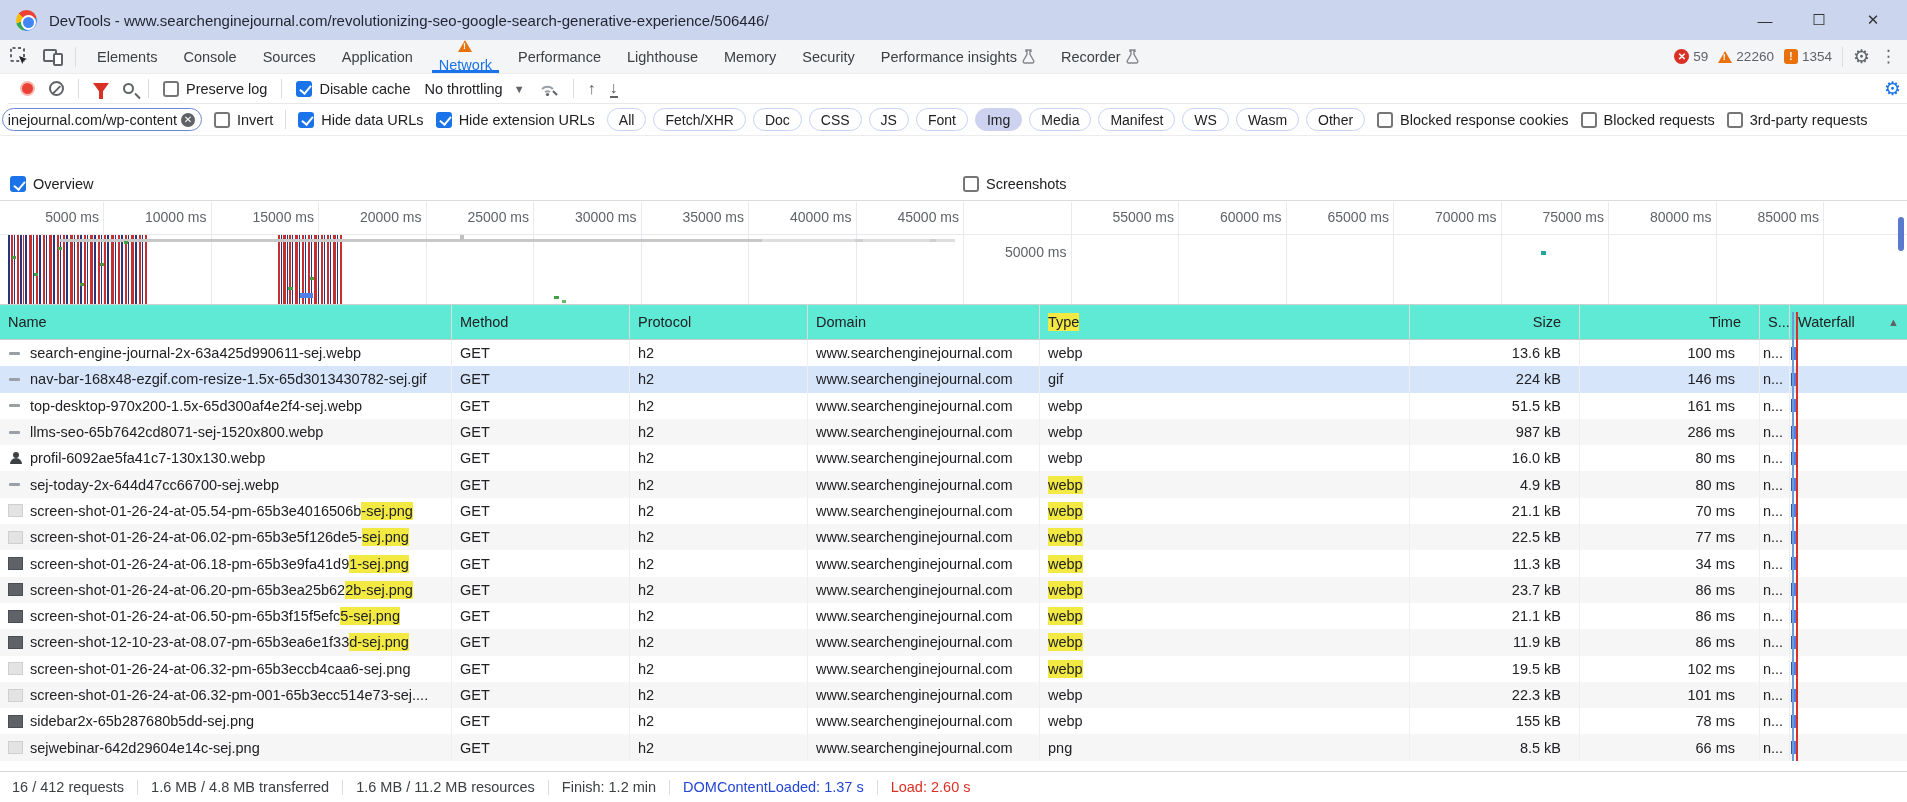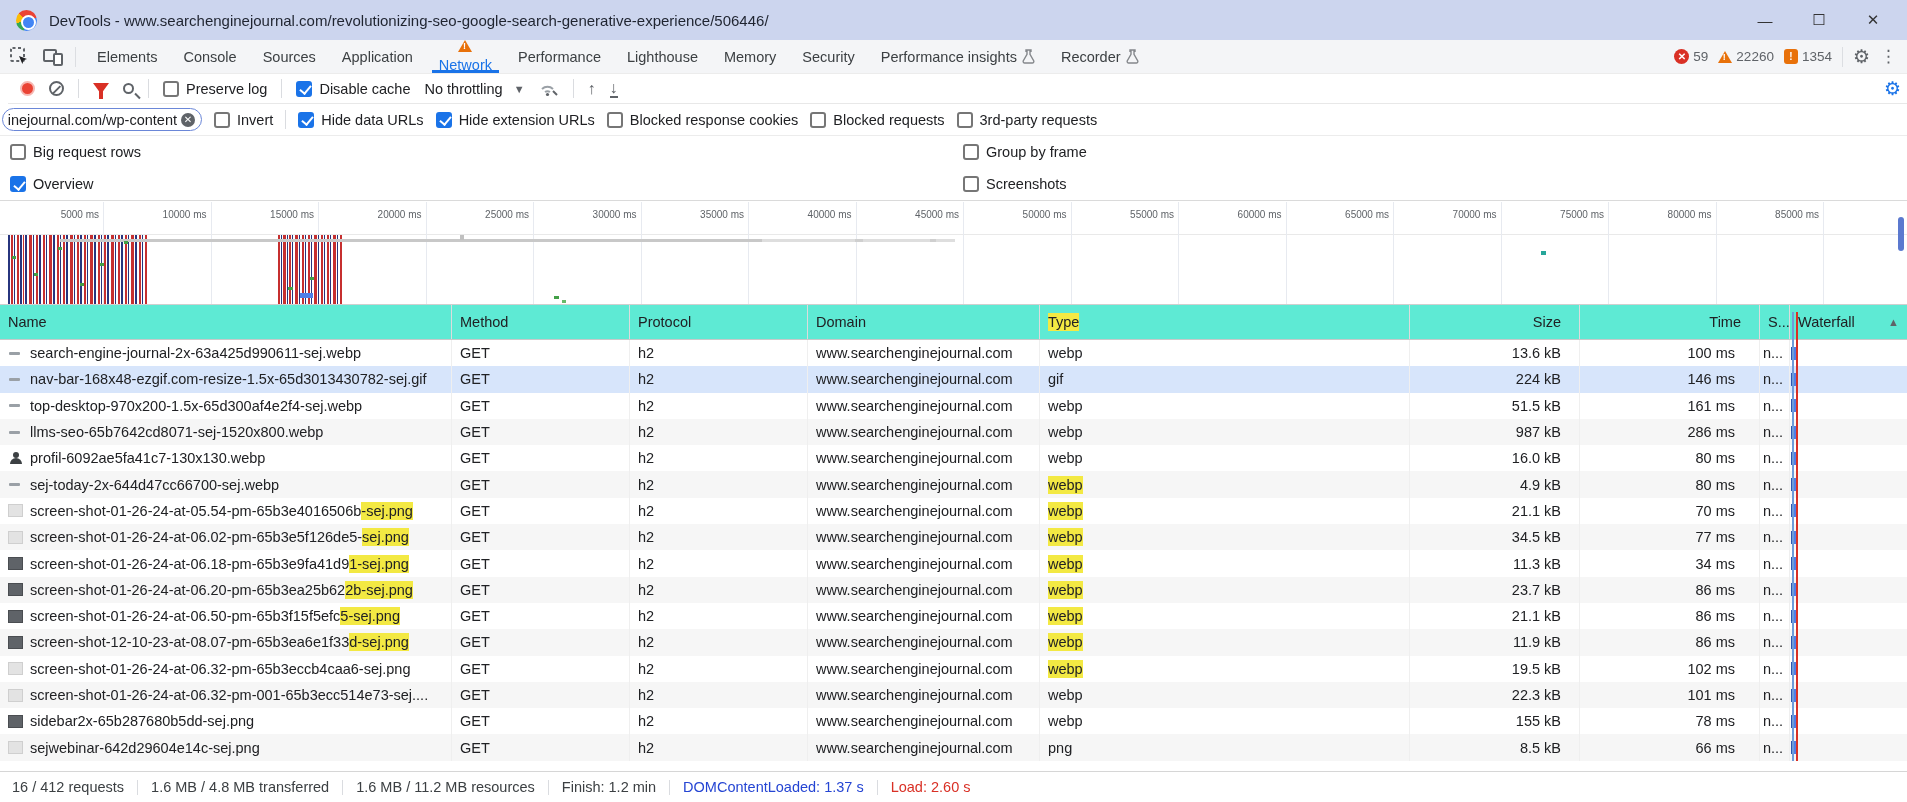--- a/index.html
+++ b/index.html
@@ -68,21 +68,21 @@
   .chips{display:flex;align-items:center;gap:7px;}
   .chip{border:1px solid #c6d3f7;border-radius:13px;padding:2.5px 11px;font-size:14px;color:#202124;white-space:nowrap;cursor:default;}
   .chip.active{background:#ccd2ef;border-color:#ccd2ef;}
   
   .optrow{position:absolute;left:0;width:100%;height:32px;display:flex;align-items:center;font-size:14.5px;}
   .optrow .ctl{position:absolute;}
   
   .overview{position:absolute;left:0;top:200px;width:100%;height:105px;border-top:1px solid #dadada;border-bottom:1px solid #cfcfcf;background:#fff;overflow:hidden;}
   .rulerline{position:absolute;left:0;top:33px;width:100%;height:1px;background:#e9e9e9;}
   .gridline{position:absolute;top:1px;width:1px;height:104px;background:#e7eaf0;}
-  .ticklabel{position:absolute;top:8px;font-size:10px;color:#5f6368;text-align:right;width:90px;white-space:nowrap;}
+  .ticklabel{position:absolute;top:8px;font-size:14px;color:#5f6368;text-align:right;width:90px;white-space:nowrap;}
   .stripe{position:absolute;top:34px;}
   .mark{position:absolute;}
   .ov-thumb{position:absolute;left:1898px;top:16px;width:6px;height:34px;border-radius:3px;background:#5b79cf;}
   
   .thead{position:absolute;left:0;top:305px;width:100%;height:35px;background:#5eead4;border-bottom:1px solid #c9c9c9;
          display:grid;grid-template-columns:452px 178px 178px 232px 370px 170px 180px 30px 117px;font-size:14.5px;color:#202124;}
   .th{display:flex;align-items:center;padding:0 8px;border-right:1px solid #dcdcdc;position:relative;white-space:nowrap;overflow:hidden;}
   .th.right{justify-content:flex-end;padding-right:18px;}
   .th:last-child{border-right:none;}
   .sort-arrow{position:absolute;right:8px;font-size:11px;color:#5f6368;}
@@ -253,44 +253,48 @@
     </span>
     <span class="vsep"></span>
     <span class="ctl">
       <span class="cb checked"></span>
       <span>Hide data URLs</span>
     </span>
     <span class="ctl">
       <span class="cb checked"></span>
       <span>Hide extension URLs</span>
     </span>
+    <span class="chips" id="chips">
+        <span class="chip">All</span>
+        <span class="chip">Fetch/XHR</span>
+        <span class="chip">Doc</span>
+        <span class="chip">CSS</span>
+        <span class="chip">JS</span>
+        <span class="chip">Font</span>
+        <span class="chip active">Img</span>
+        <span class="chip">Media</span>
+        <span class="chip">Manifest</span>
+        <span class="chip">WS</span>
+        <span class="chip">Wasm</span>
+        <span class="chip">Other</span>
+      </span>
     <span class="ctl">
       <span class="cb"></span>
       <span>Blocked response cookies</span>
     </span>
     <span class="ctl">
       <span class="cb"></span>
       <span>Blocked requests</span>
     </span>
     <span class="ctl">
       <span class="cb"></span>
       <span>3rd-party requests</span>
     </span>
   </div>
 
-  <div class="optrow" style="top:136px">
-    <span class="ctl" style="left:10px">
-      <span class="cb"></span>
-      <span>Big request rows</span>
-    </span>
-    <span class="ctl" style="left:963px">
-      <span class="cb"></span>
-      <span>Group by frame</span>
-    </span>
-  </div>
   <div class="optrow" style="top:168px">
     <span class="ctl" style="left:10px">
       <span class="cb checked"></span>
       <span>Overview</span>
     </span>
     <span class="ctl" style="left:963px">
       <span class="cb"></span>
       <span>Screenshots</span>
     </span>
   </div>
@@ -310,21 +314,21 @@
       <div class="ticklabel" style="left: 439px;">25000 ms</div>
       <div class="gridline" style="left: 640.5px;"></div>
       <div class="ticklabel" style="left: 546.5px;">30000 ms</div>
       <div class="gridline" style="left: 748px;"></div>
       <div class="ticklabel" style="left: 654px;">35000 ms</div>
       <div class="gridline" style="left: 855.5px;"></div>
       <div class="ticklabel" style="left: 761.5px;">40000 ms</div>
       <div class="gridline" style="left: 963px;"></div>
       <div class="ticklabel" style="left: 869px;">45000 ms</div>
       <div class="gridline" style="left: 1070.5px;"></div>
-      <div class="ticklabel" style="left: 976.5px;">50000 ms</div>
+      <div class="ticklabel" style="left: 976.5px; margin-top: 35px;">50000 ms</div>
       <div class="gridline" style="left: 1178px;"></div>
       <div class="ticklabel" style="left: 1084px;">55000 ms</div>
       <div class="gridline" style="left: 1285.5px;"></div>
       <div class="ticklabel" style="left: 1191.5px;">60000 ms</div>
       <div class="gridline" style="left: 1393px;"></div>
       <div class="ticklabel" style="left: 1299px;">65000 ms</div>
       <div class="gridline" style="left: 1500.5px;"></div>
       <div class="ticklabel" style="left: 1406.5px;">70000 ms</div>
       <div class="gridline" style="left: 1608px;"></div>
       <div class="ticklabel" style="left: 1514px;">75000 ms</div>
@@ -578,21 +582,21 @@
           <span class="ric thumbL"></span>
           <span>screen-shot-01-26-24-at-06.02-pm-65b3e5f126de5-</span>
           <span class="hl">sej.png</span>
         </div>
         <div class="td">GET</div>
         <div class="td">h2</div>
         <div class="td">www.searchenginejournal.com</div>
         <div class="td">
           <span class="hl">webp</span>
         </div>
-        <div class="td right">34.5 kB</div>
+        <div class="td right">22.5 kB</div>
         <div class="td right time">77 ms</div>
         <div class="td" style="padding: 0px 3px;">n...</div>
         <div class="td" style="padding: 0px;">
           <div class="wfbar" style="margin-left: 1px; width: 5px;"></div>
         </div>
       </div>
       <div class="nrow">
         <div class="td">
           <span class="ric thumbD"></span>
           <span>screen-shot-01-26-24-at-06.18-pm-65b3e9fa41d9</span>

